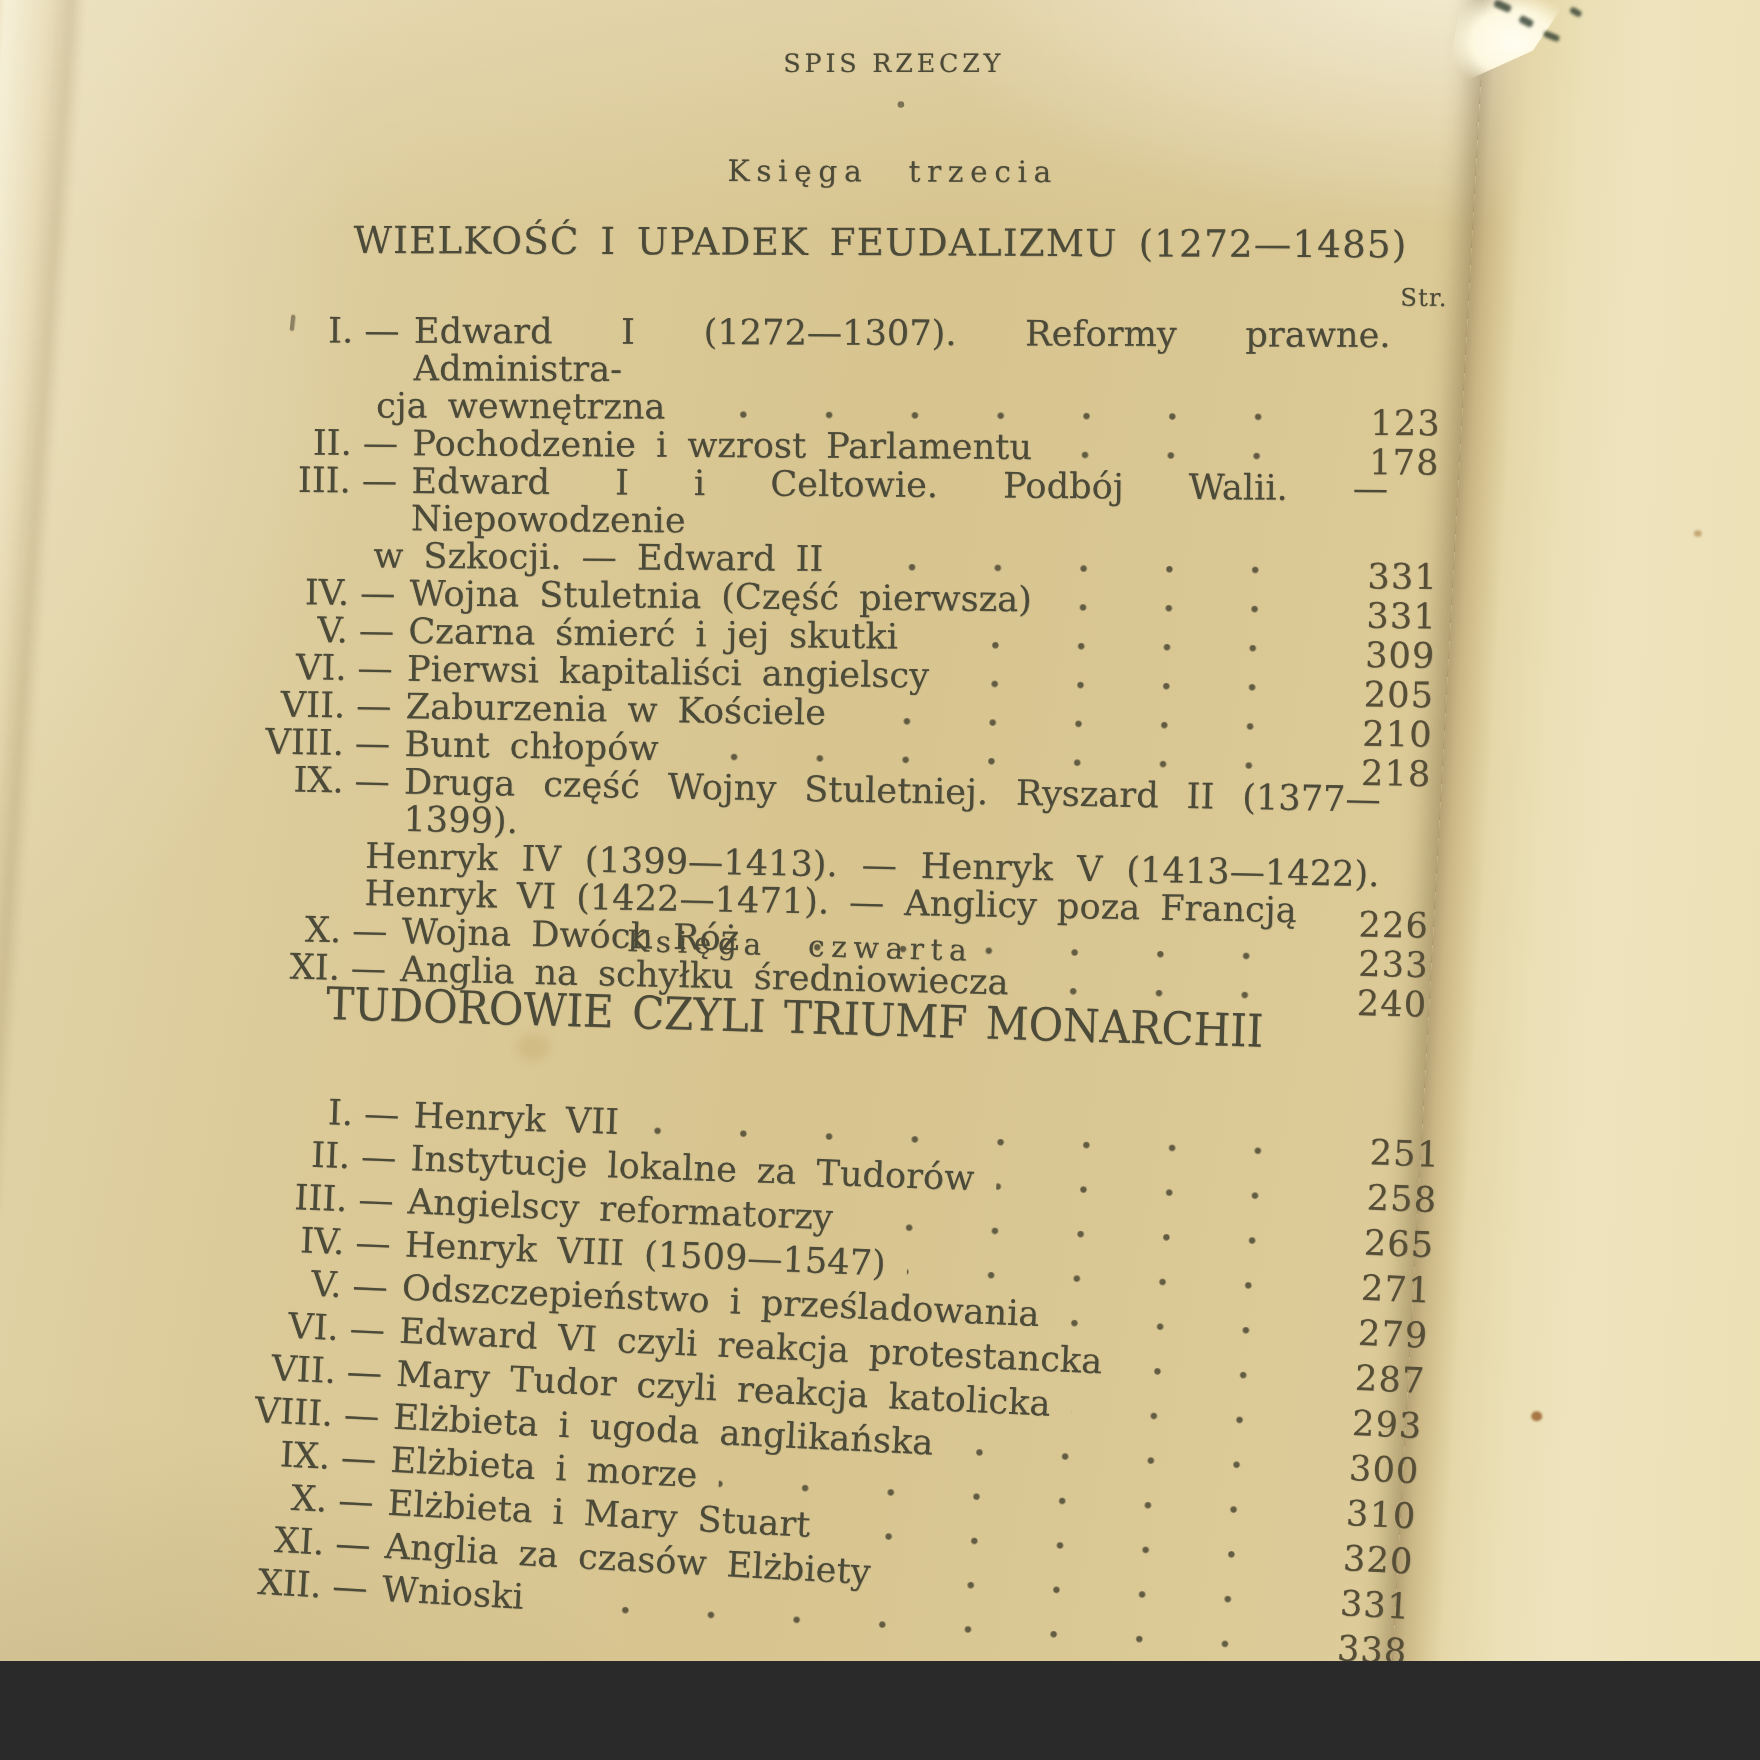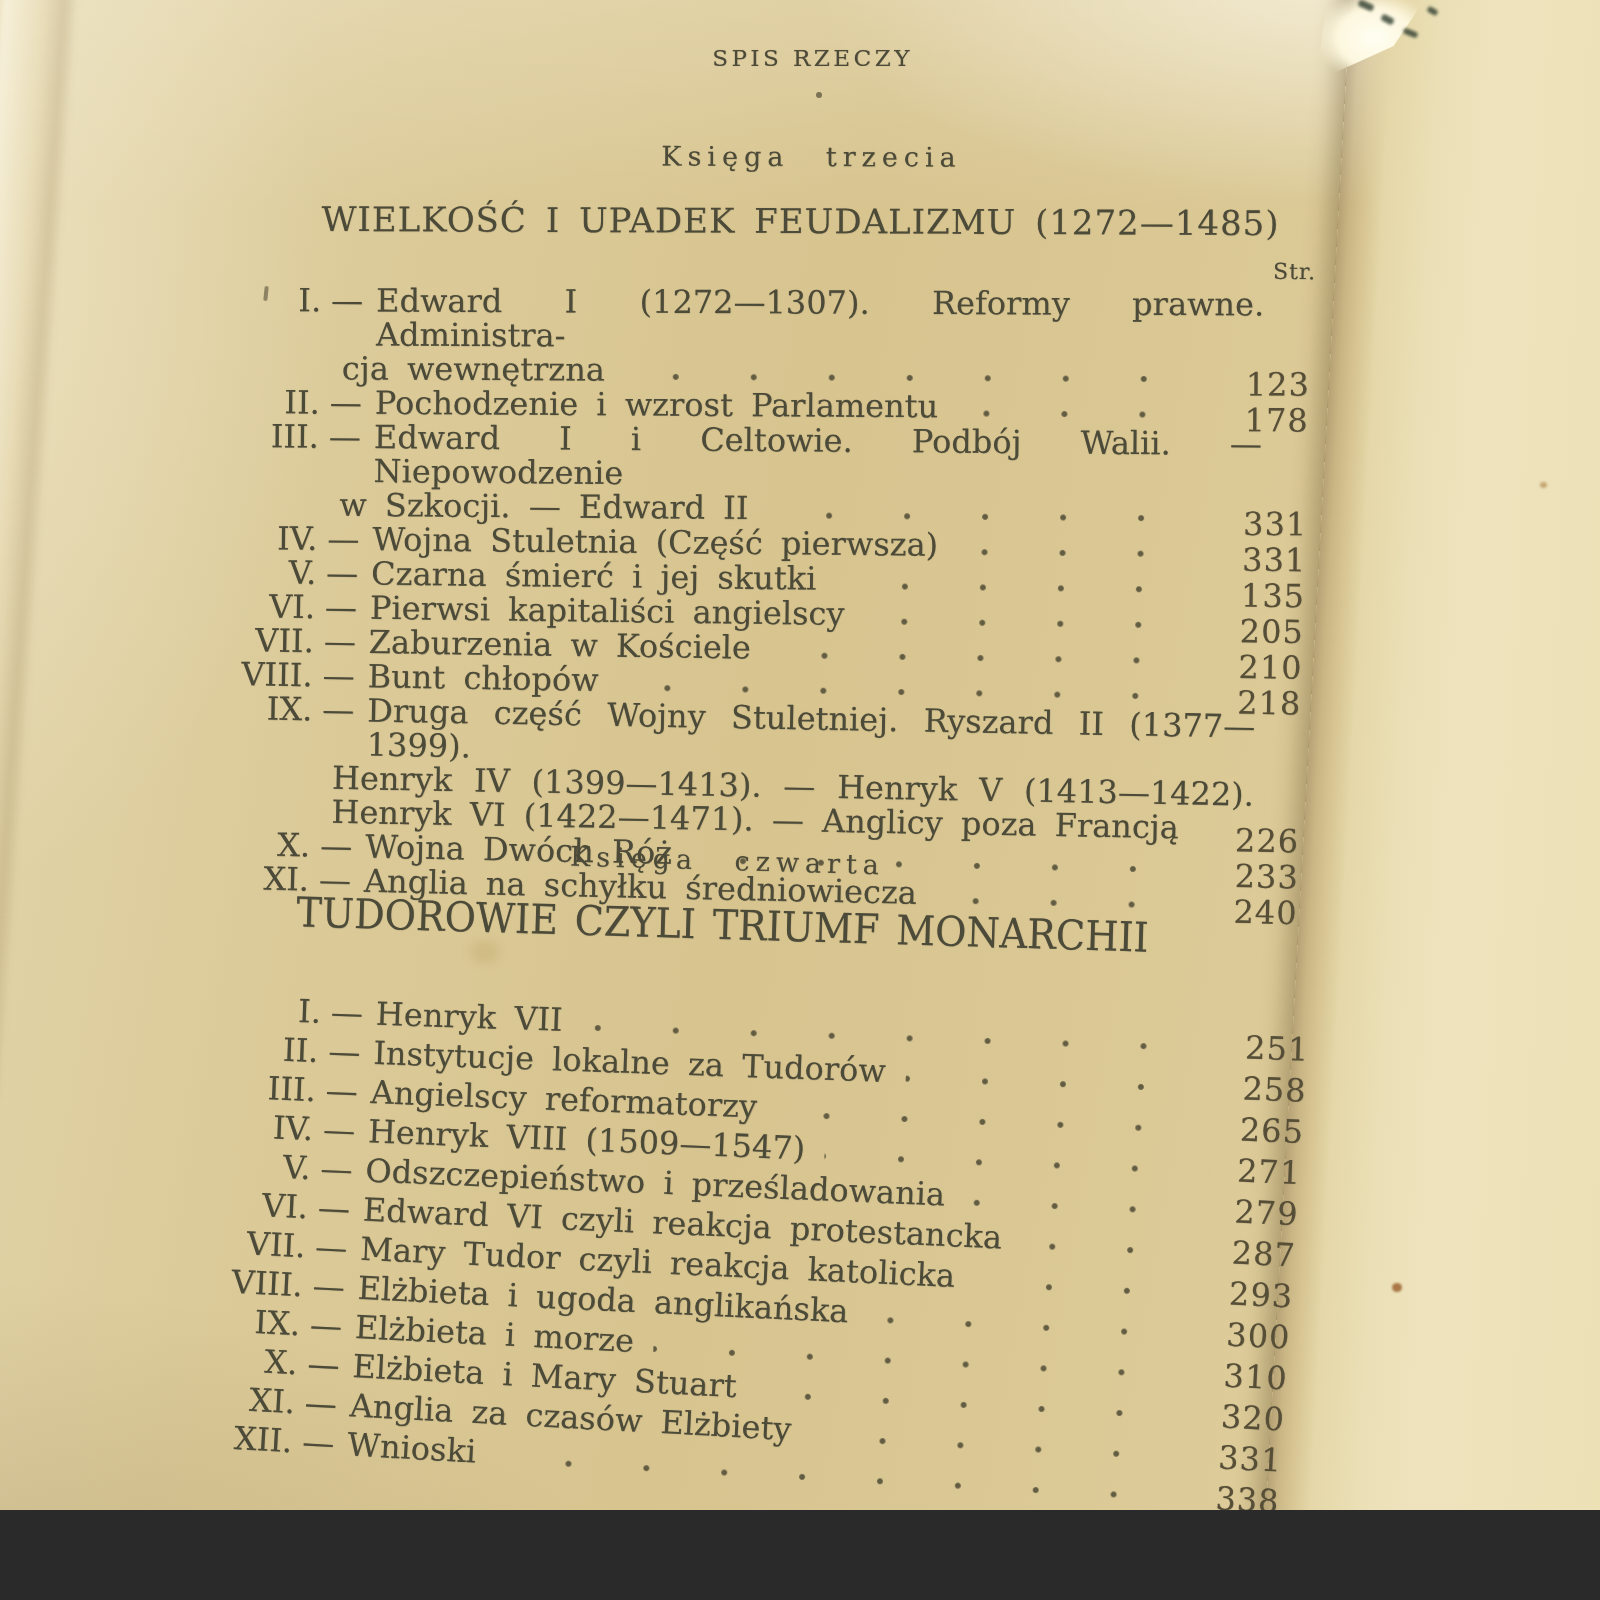--- a/index.html
+++ b/index.html
@@ -139,21 +139,21 @@
           </span>
         </span>
       </div>
       <div class="row" style="--i:4">
         <span class="num">V.</span>
         <span class="dash">—</span>
         <span class="body">
           <span class="line last">
             <span class="t">Czarna śmierć i jej skutki</span>
             <span class="leader"></span>
-            <span class="pnum">135</span>
+            <span class="pnum">309</span>
           </span>
         </span>
       </div>
       <div class="row" style="--i:5">
         <span class="num">VI.</span>
         <span class="dash">—</span>
         <span class="body">
           <span class="line last">
             <span class="t">Pierwsi kapitaliści angielscy</span>
             <span class="leader"></span>

